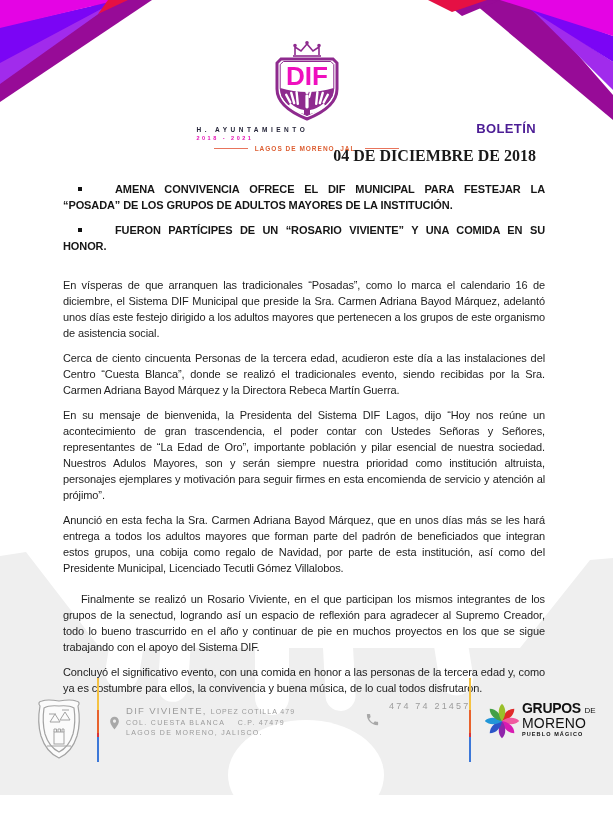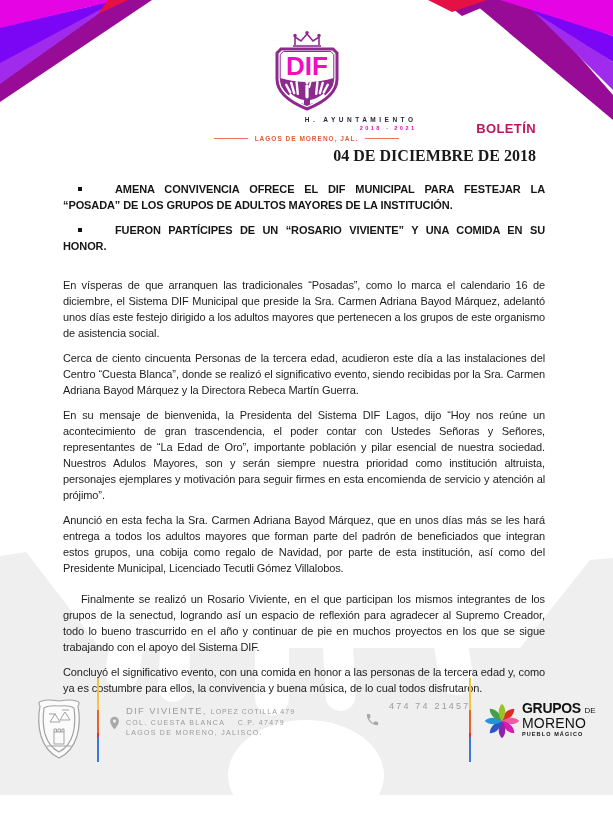--- a/index.html
+++ b/index.html
@@ -6,29 +6,29 @@
   .page{
     position:relative;width:613px;height:840px;margin:0 auto;background:#ffffff;
     overflow:hidden;font-family:"Liberation Sans",sans-serif;color:#1d1d1d;
   }
   svg{display:block;}
   
   .corner{position:absolute;top:0;}
   .corner.left{left:0;}
   .corner.right{right:0;}
   
-  .logo-block{position:absolute;top:31px;left:50%;transform:translateX(-50%);width:220px;text-align:right;}
+  .logo-block{position:absolute;top:41px;left:50%;transform:translateX(-50%);width:220px;text-align:left;}
   .logo-org{margin-top:3px;font-size:6.5px;font-weight:bold;letter-spacing:3.5px;color:#26263a;}
   .logo-term{margin-top:2px;font-size:5.5px;font-weight:bold;letter-spacing:2.5px;color:#e50fb5;}
   .logo-place-row{margin-top:4px;display:flex;align-items:center;justify-content:center;gap:7px;}
   .logo-place-row .rule{width:34px;height:1px;background:#e8745c;}
   .logo-place{font-size:6.5px;font-weight:bold;letter-spacing:1px;color:#dd5f33;}
   
   .meta{position:absolute;top:121px;right:77px;text-align:right;}
-  .meta-kind{font-size:13px;font-weight:600;letter-spacing:.4px;color:#be185d;}
+  .meta-kind{font-size:13px;font-weight:600;letter-spacing:.4px;color:#4c1d95;}
   .meta-date{margin-top:11px;font-family:"Liberation Serif",serif;font-weight:bold;font-size:16px;color:#1a1a1a;}
   
   .content{position:absolute;left:63px;top:181px;width:492px;}
   .content p{margin:0 10px 9px 0;font-size:11px;line-height:16px;text-align:justify;letter-spacing:-.1px;}
   .bullet-p{font-weight:bold;color:#161616;}
   .bullet-p .sq{display:inline-block;width:4px;height:4px;background:#111;margin:0 33px 2px 15px;}
   .bullet-p.second{margin-bottom:23px;}
   .indent-first{text-indent:18px;margin-top:15px !important;}
   
   .watermark{position:absolute;left:0;top:540px;}
@@ -133,21 +133,21 @@
       <rect x="432" y="28" width="34" height="128" rx="17" transform="rotate(-9 449 92)"></rect>
       <ellipse cx="306" cy="235" rx="78" ry="55"></ellipse>
     </g>
   </svg>
 
   <div class="content">
     <p class="bullet-p"><span class="sq"></span><span>AMENA CONVIVENCIA OFRECE EL DIF MUNICIPAL PARA FESTEJAR LA “POSADA” DE LOS GRUPOS DE ADULTOS MAYORES DE LA INSTITUCIÓN.</span></p>
     <p class="bullet-p second"><span class="sq"></span><span>FUERON PARTÍCIPES DE UN “ROSARIO VIVIENTE” Y UNA COMIDA EN SU HONOR.</span></p>
 
     <p>En vísperas de que arranquen las tradicionales “Posadas”, como lo marca el calendario 16 de diciembre, el Sistema DIF Municipal que preside la Sra. Carmen Adriana Bayod Márquez, adelantó unos días este festejo dirigido a los adultos mayores que pertenecen a los grupos de este organismo de asistencia social.</p>
-    <p>Cerca de ciento cincuenta Personas de la tercera edad, acudieron este día a las instalaciones del Centro “Cuesta Blanca”, donde se realizó el significativo evento, siendo recibidas por la Sra. Carmen Adriana Bayod Márquez y la Directora Rebeca Martín Guerra.</p>
+    <p>Cerca de ciento cincuenta Personas de la tercera edad, acudieron este día a las instalaciones del Centro “Cuesta Blanca”, donde se realizó el tradicionales evento, siendo recibidas por la Sra. Carmen Adriana Bayod Márquez y la Directora Rebeca Martín Guerra.</p>
     <p>En su mensaje de bienvenida, la Presidenta del Sistema DIF Lagos, dijo “Hoy nos reúne un acontecimiento de gran trascendencia, el poder contar con Ustedes Señoras y Señores, representantes de  “La Edad de Oro”, importante población y pilar esencial de nuestra sociedad. Nuestros Adulos Mayores, son y serán siempre nuestra prioridad como institución altruista, personajes ejemplares y motivación para seguir firmes en esta encomienda de servicio y atención al prójimo”.</p>
     <p>Anunció en esta fecha la Sra. Carmen Adriana Bayod Márquez, que en unos días más se les hará entrega a todos los adultos mayores que forman parte del padrón de beneficiados que integran estos grupos, una cobija como regalo de Navidad, por parte de esta institución, así como del Presidente Municipal, Licenciado Tecutli Gómez Villalobos.</p>
     <p class="indent-first">Finalmente se realizó un Rosario Viviente, en el que participan los mismos integrantes de los grupos de la senectud, logrando así un espacio de reflexión para agradecer al Supremo Creador, todo lo bueno trascurrido en el año y continuar de pie en muchos proyectos en los que se sigue trabajando con el apoyo del Sistema DIF.</p>
     <p>Concluyó el significativo evento, con una comida en honor a las personas de la tercera edad y, como ya es costumbre para ellos, la convivencia y buena música, de lo cual todos disfrutaron.</p>
   </div>
 
   <svg class="crest" width="48" height="66" viewBox="0 0 48 66">
     <g stroke="#a3a3a3" stroke-width="1.2" fill="#fbfbfb">
       <path d="M5,8 Q2,4 7,3 Q12,1 24,3 Q36,1 41,3 Q46,4 43,8 Q46,24 42,38 Q37,54 24,60 Q11,54 6,38 Q2,24 5,8 Z"></path>
       <path d="M9,10 Q14,7 24,8 Q34,7 39,10 Q41,24 38,36 Q34,49 24,54 Q14,49 10,36 Q7,24 9,10 Z" fill="none"></path>

